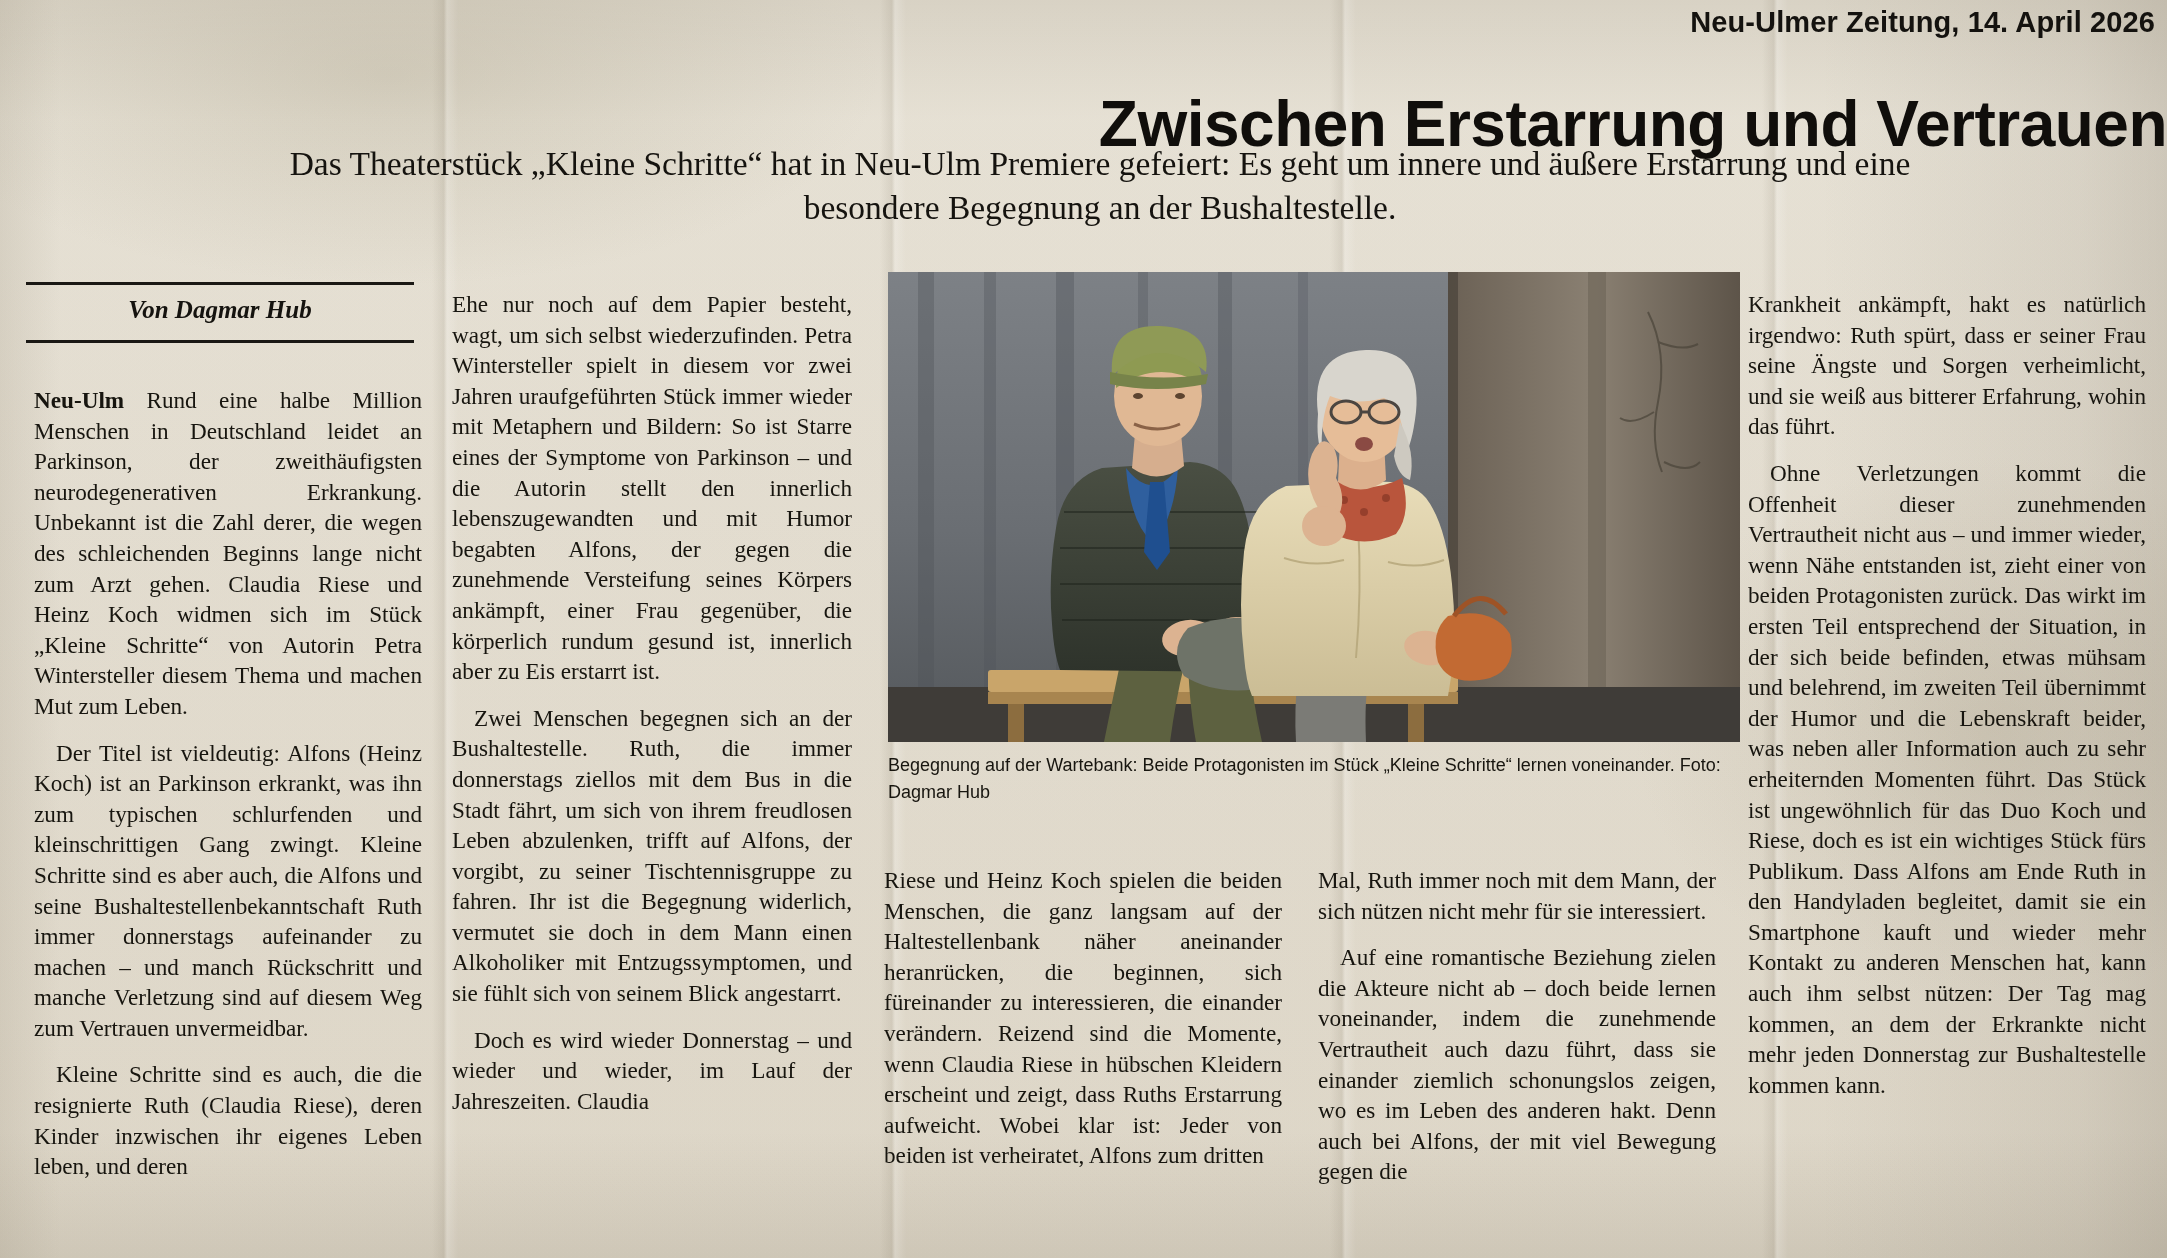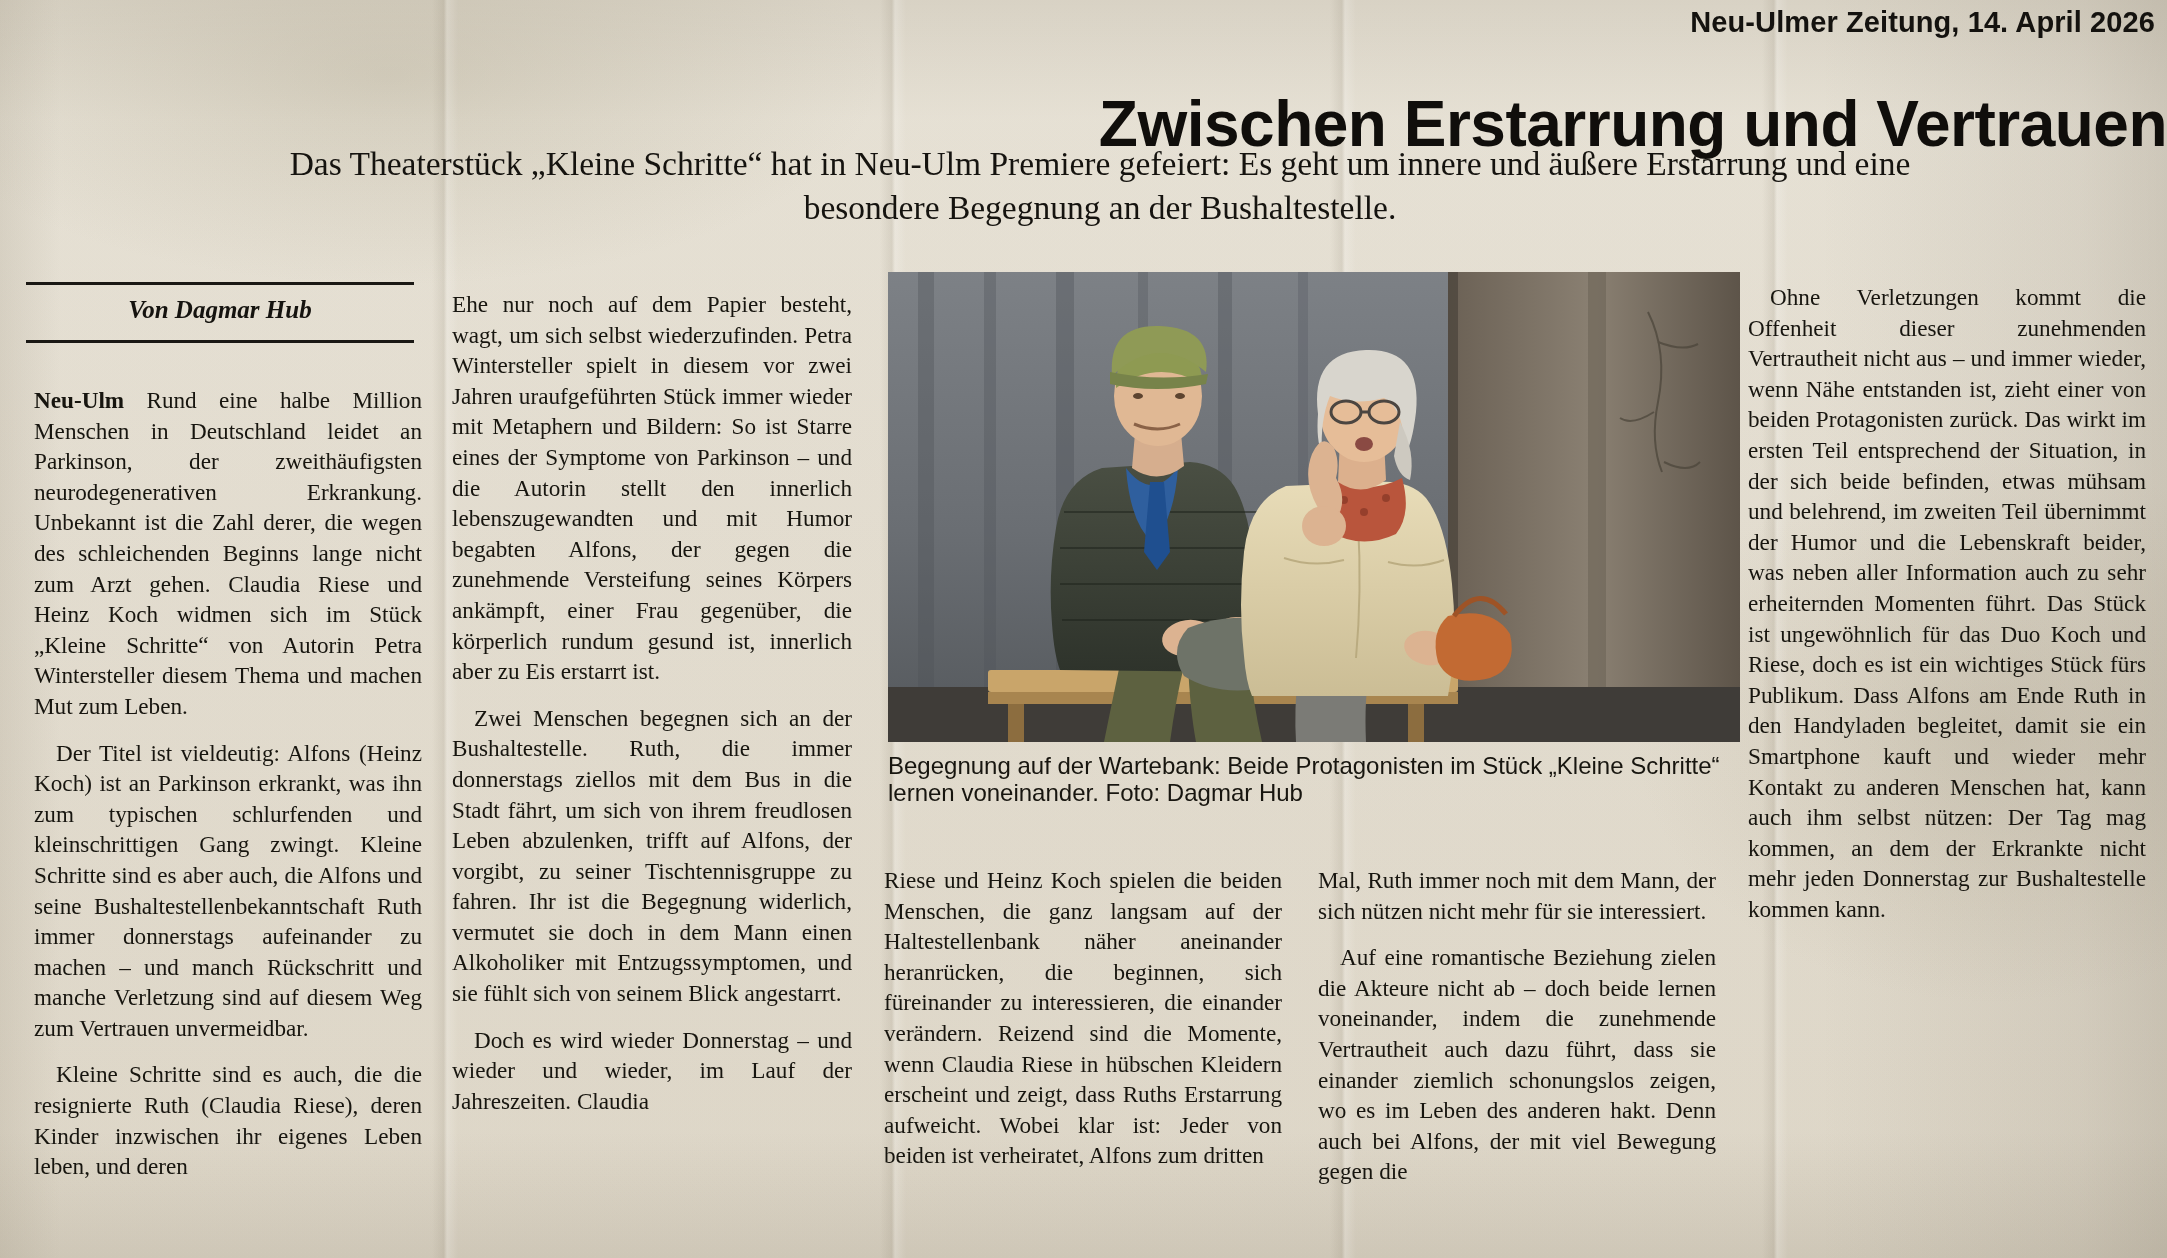--- a/index.html
+++ b/index.html
@@ -124,21 +124,21 @@
     background: #4a4a48;
   }
   .photo svg { display: block; }
 
   .caption {
     position: absolute;
     left: 888px;
     top: 752px;
     width: 852px;
     font-family: "Liberation Sans", sans-serif;
-    font-size: 24px;
+    font-size: 18px;
     line-height: 27px;
     color: #17150f;
   }
 
   
   #c1 { left: 34px;  top: 378px; width: 388px; }
   #c2 { left: 452px; top: 282px; width: 400px; }
   #c3 { left: 884px; top: 858px; width: 398px; }
   #c4 { left: 1318px; top: 858px; width: 398px; }
   #c5 { left: 1748px; top: 282px; width: 398px; }
@@ -320,16 +320,17 @@
   <div class="col" id="c3">
     <p class="first">Riese und Heinz Koch spielen die beiden Menschen, die ganz langsam auf der Haltestellenbank näher aneinander heranrücken, die beginnen, sich füreinander zu interessieren, die einander verändern. Reizend sind die Momente, wenn Claudia Riese in hübschen Kleidern erscheint und zeigt, dass Ruths Erstarrung aufweicht. Wobei klar ist: Jeder von beiden ist verheiratet, Alfons zum dritten</p>
   </div>
 
   <div class="col" id="c4">
     <p class="first">Mal, Ruth immer noch mit dem Mann, der sich nützen nicht mehr für sie interessiert.</p>
     <p>Auf eine romantische Beziehung zielen die Akteure nicht ab – doch beide lernen voneinander, indem die zunehmende Vertrautheit auch dazu führt, dass sie einander ziemlich schonungslos zeigen, wo es im Leben des anderen hakt. Denn auch bei Alfons, der mit viel Bewegung gegen die</p>
   </div>
 
   <div class="col" id="c5">
+    <p class="first">Krankheit ankämpft, hakt es natürlich irgendwo: Ruth spürt, dass er seiner Frau seine Ängste und Sorgen verheimlicht, und sie weiß aus bitterer Erfahrung, wohin das führt.</p>
     <p>Ohne Verletzungen kommt die Offenheit dieser zunehmenden Vertrautheit nicht aus – und immer wieder, wenn Nähe entstanden ist, zieht einer von beiden Protagonisten zurück. Das wirkt im ersten Teil entsprechend der Situation, in der sich beide befinden, etwas mühsam und belehrend, im zweiten Teil übernimmt der Humor und die Lebenskraft beider, was neben aller Information auch zu sehr erheiternden Momenten führt. Das Stück ist ungewöhnlich für das Duo Koch und Riese, doch es ist ein wichtiges Stück fürs Publikum. Dass Alfons am Ende Ruth in den Handyladen begleitet, damit sie ein Smartphone kauft und wieder mehr Kontakt zu anderen Menschen hat, kann auch ihm selbst nützen: Der Tag mag kommen, an dem der Erkrankte nicht mehr jeden Donnerstag zur Bushaltestelle kommen kann.</p>
   </div>
 
 </div>
 
 </body></html>

